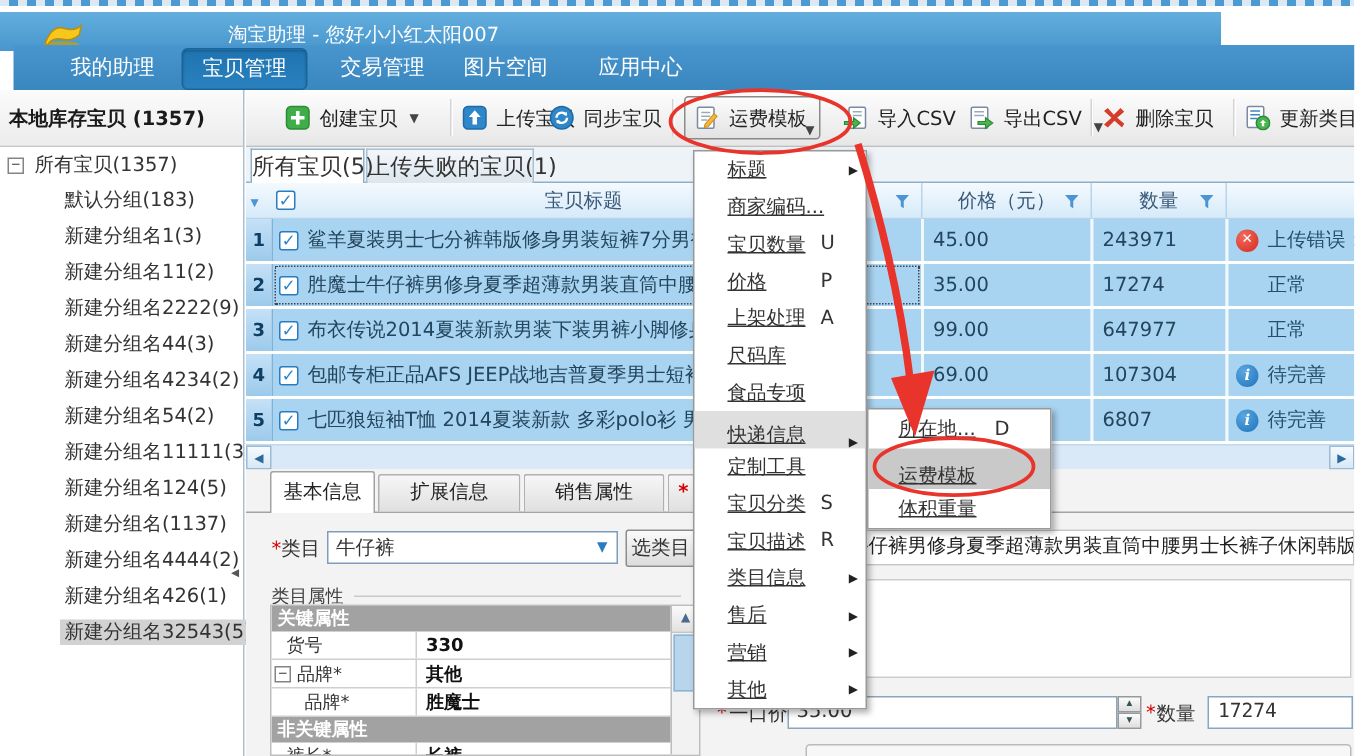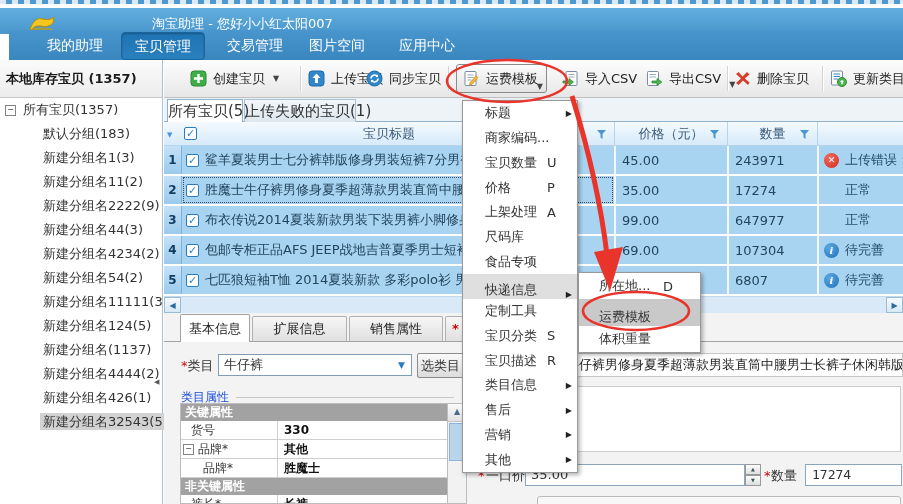--- a/index.html
+++ b/index.html
@@ -1,21 +1,21 @@
 <!DOCTYPE html>
 <html><head>
 <meta charset="utf-8">
 <style>
   html,body{margin:0;padding:0;background:#fff;}
   #app{position:relative;width:903px;height:504px;overflow:hidden;font-family:"DejaVu Sans","Liberation Sans",sans-serif;font-size:13px;color:#333;background:#fff;}
   .abs{position:absolute;}
 
   
   #top-strip{left:0;top:0;width:903px;height:4px;background:repeating-linear-gradient(90deg,#dce9f5 0 6px,#4d9ad2 6px 12px);}
-  #titlebar{left:0;top:8px;width:903px;height:26px;background:linear-gradient(#63aede,#4896cd);}
+  #titlebar{left:0;top:8px;width:814px;height:26px;background:linear-gradient(#63aede,#4896cd);}
   #app-logo{left:28px;top:6px;width:28px;height:19px;}
   #app-title{left:152px;top:4px;height:26px;line-height:24px;color:#fff;font-size:13px;white-space:nowrap;}
   #menubar{left:9px;top:30px;width:903px;height:30px;background:linear-gradient(#4896cd,#3a86bf);}
   .mtab{position:absolute;top:2px;height:26px;line-height:26px;text-align:center;color:#fff;font-size:14px;cursor:default;}
   .mtab.active{background:linear-gradient(#1e74b2,#2a81bd);border:1px solid #18659e;border-radius:4px;box-shadow:inset 0 1px 2px rgba(0,0,0,.25);}
 
   
   #sidebar-header{left:0;top:60px;width:163px;height:38px;background:linear-gradient(#fbfbfb,#ececec);border-right:1px solid #aac0d0;border-bottom:1px solid #c8c8c8;box-sizing:border-box;display:flex;align-items:center;}
   #sidebar-header span{font-weight:bold;color:#1a1a1a;padding-left:6px;font-size:13px;}
   #toolbar{left:164px;top:60px;width:739px;height:38px;background:linear-gradient(#fdfdfd,#e7e7e7);border-bottom:1px solid #bfbfbf;box-sizing:border-box;}
@@ -87,21 +87,21 @@
   .btab.i3{left:281px;}
   .btab.inactive{top:3px;height:25px;line-height:24px;background:linear-gradient(#f6f6f6,#e0e0e0);border:1px solid #b0b0b0;border-bottom:none;border-radius:2px 2px 0 0;}
   .btab.i1{width:95px;}.btab.i2{width:94px;}
   .btab.i3{width:21px;color:#d40000;font-weight:bold;}
   .red-star{color:#d40000;}
   #cat-label{position:absolute;left:17px;top:44px;}
   #cat-combo{position:absolute;left:54px;top:41px;width:194px;height:22px;background:#fff;border:1px solid #7f9db9;box-sizing:border-box;display:flex;align-items:center;}
   #cat-combo .val{padding-left:5px;flex:1;}
   #cat-combo .dd{color:#2a7cc0;font-size:9px;padding-right:6px;}
   #pick-cat{position:absolute;left:253px;top:40px;width:47px;height:25px;line-height:23px;text-align:center;background:linear-gradient(#fafafa,#dcdcdc);border:1px solid #8c8c8c;border-radius:2px;box-sizing:border-box;}
-  #section-label{position:absolute;left:17px;top:76px;font-size:12px;color:#1d4ed8;}
+  #section-label{position:absolute;left:17px;top:76px;font-size:12px;color:#404040;}
   #section-line{position:absolute;left:72px;top:84px;width:218px;border-top:1px solid #c9c9c9;}
   #props{position:absolute;left:16px;top:90px;width:287px;height:101px;border:1px solid #bdbdbd;background:#fff;box-sizing:border-box;overflow:hidden;}
   .prow{display:flex;height:18px;border-bottom:1px solid #cfcfcf;align-items:center;font-size:12px;}
   .prow.hdr{height:17px;background:#a2a2a2;color:#fff;font-weight:bold;padding-left:4px;border-bottom:none;}
   .prow .pl{width:97px;border-right:1px solid #cfcfcf;height:100%;display:flex;align-items:center;padding-left:10px;box-sizing:border-box;gap:4px;}
   .prow .pl.indent{padding-left:22px;}
   .prow .pl .expander{margin-left:-8px;}
   .prow .pv{padding-left:6px;font-weight:bold;color:#111;}
   #props-scroll{position:absolute;right:0;top:0;width:19px;height:100%;background:#f2f2f2;border-left:1px solid #bdbdbd;box-sizing:border-box;}
   #props-up{height:17px;background:linear-gradient(#fafafa,#e2e2e2);border-bottom:1px solid #c4c4c4;text-align:center;font-size:8px;color:#4a6a8a;line-height:16px;}
@@ -114,21 +114,21 @@
   #price-field{position:absolute;left:361px;top:151px;width:220px;height:22px;background:#fff;border:1px solid #8aa5bd;box-sizing:border-box;line-height:20px;padding-left:5px;}
   #spinner{position:absolute;left:581px;top:151px;width:16px;height:22px;display:flex;flex-direction:column;}
   #spinner div{flex:1;background:linear-gradient(#fcfcfc,#dedede);border:1px solid #999;box-sizing:border-box;font-size:5px;color:#355;text-align:center;line-height:9px;}
   #qty-star{position:absolute;left:600px;top:155px;}
   #qty-label{position:absolute;left:607px;top:154px;}
   #qty-field{position:absolute;left:641px;top:151px;width:97px;height:22px;background:#fff;border:1px solid #8aa5bd;box-sizing:border-box;line-height:20px;padding-left:6px;font-family:"DejaVu Sans Mono",monospace;font-size:13px;}
   #bottom-box{position:absolute;left:373px;top:183px;width:364px;height:20px;background:#f7f7f7;border:1px solid #bbb;border-radius:3px 3px 0 0;box-sizing:border-box;}
 
   
   #batch-menu{left:462px;top:100px;width:116px;height:373px;background:#fff;border:1px solid #999;box-shadow:2px 2px 4px rgba(0,0,0,.3);box-sizing:border-box;z-index:40;display:flex;flex-direction:column;}
-  .mi{position:relative;flex:1;display:flex;align-items:center;padding-left:22px;color:#333;font-size:13px;white-space:nowrap;}
+  .mi{position:relative;flex:1;display:flex;align-items:center;padding-left:22px;color:#333;font-size:13px;white-space:nowrap;text-decoration:underline;}
   .mi.hl{background:#dfdfdf;align-items:flex-end;}
   .mi .shortcut{position:absolute;left:84px;}
   .mi .sub-arrow{position:absolute;right:5px;font-size:8px;color:#222;}
 
   
   #express-submenu{left:578px;top:272px;width:123px;height:81px;background:#fff;border:1px solid #999;box-shadow:2px 2px 4px rgba(0,0,0,.3);box-sizing:border-box;z-index:41;display:flex;flex-direction:column;}
   #express-submenu .mi{padding-left:20px;}
   #express-submenu .mi.hl{background:#c9c9c9;}
 
   

